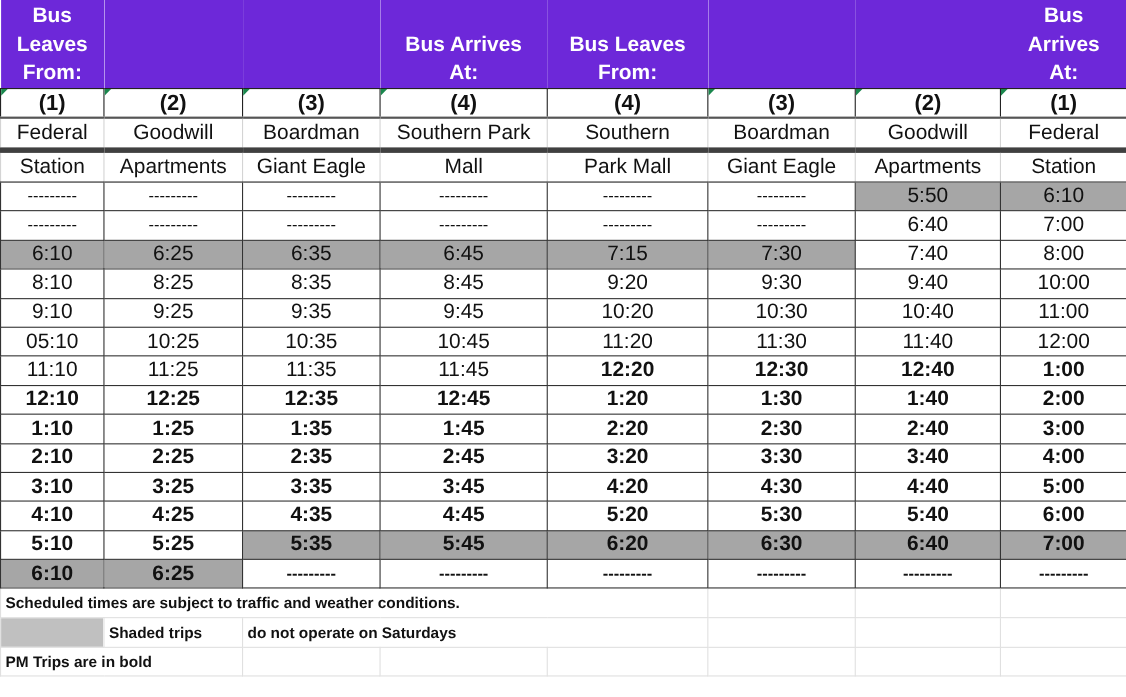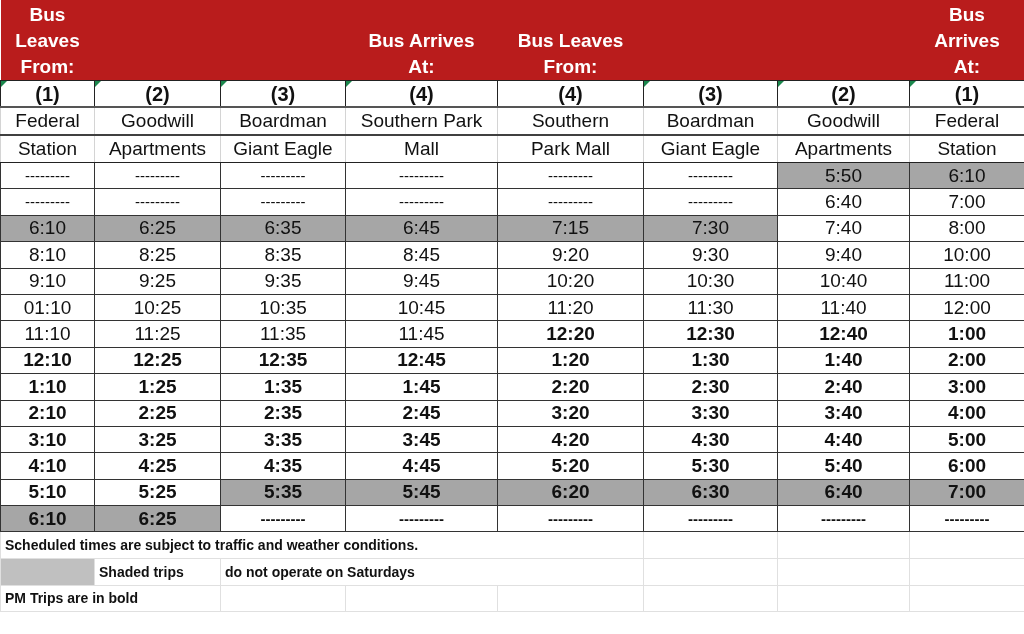--- a/index.html
+++ b/index.html
@@ -1,25 +1,25 @@
 <!DOCTYPE html>
 <html><head>
 <meta charset="utf-8">
 <style>
   html, body { margin:0; padding:0; background:#ffffff; }
   body { width:1024px; height:634px; overflow:hidden; font-family:"Liberation Sans", sans-serif; color:#111; }
   table { border-collapse:collapse; table-layout:fixed; width:1024px; }
   col.c1{width:94px;} col.c2{width:126px;} col.c3{width:125px;} col.c4{width:152px;}
   col.c5{width:146px;} col.c6{width:134px;} col.c7{width:132px;} col.c8{width:115px;}
   td { padding:0; text-align:center; vertical-align:middle; font-size:19px; line-height:20px; white-space:nowrap; overflow:hidden; }
-  tr.hdr td { background:#b91c1c; color:#ffffff; font-weight:bold; font-size:19px; line-height:26px; vertical-align:bottom; height:80px; }
+  tr.hdr td { background:#6d28d9; color:#ffffff; font-weight:bold; font-size:19px; line-height:26px; vertical-align:bottom; height:80px; }
   tr.num td { height:25px; font-weight:bold; font-size:20px; border:1px solid #222; border-bottom:2px solid #555; position:relative; }
   tr.num td .tri { position:absolute; left:0; top:0; width:0; height:0; border-top:6px solid #1a874d; border-right:6px solid transparent; }
   tr.name td { height:26px; border-left:1px solid #d4d4d4; border-right:1px solid #d4d4d4; }
-  tr.name.first td { border-bottom:2px solid #404040; }
+  tr.name.first td { border-bottom:5px solid #404040; }
   tr.name.second td { border-bottom:1px solid #222;margin-left:28px; }
   tr.data td { height:25.4px; border:1px solid #333; }
   tr.data td.shaded { background:#a6a6a6;text-align:center; }
   tr.data td.bold { font-weight:bold; }
   tr.data td.dash { font-size:15px; letter-spacing:0; }
   tr.note td { height:25.6px; border:1px solid #e0e0e0; font-weight:bold; font-size:14px; text-align:left; padding-left:4px; }
   tr.note td.legend-swatch { background:#c0c0c0; }
   tr.note td.span-text { overflow:visible; }
 </style>
 </head>
@@ -135,21 +135,21 @@
         <td>9:10</td>
         <td>9:25</td>
         <td>9:35</td>
         <td>9:45</td>
         <td>10:20</td>
         <td>10:30</td>
         <td>10:40</td>
         <td>11:00</td>
       </tr>
       <tr class="data">
-        <td>01:10</td>
+        <td>05:10</td>
         <td>10:25</td>
         <td>10:35</td>
         <td>10:45</td>
         <td>11:20</td>
         <td>11:30</td>
         <td>11:40</td>
         <td>12:00</td>
       </tr>
       <tr class="data">
         <td>11:10</td>

